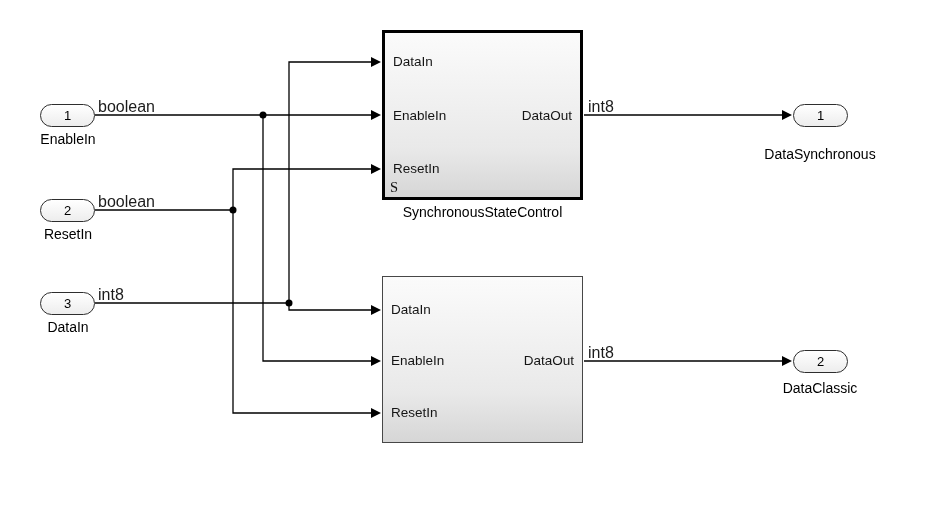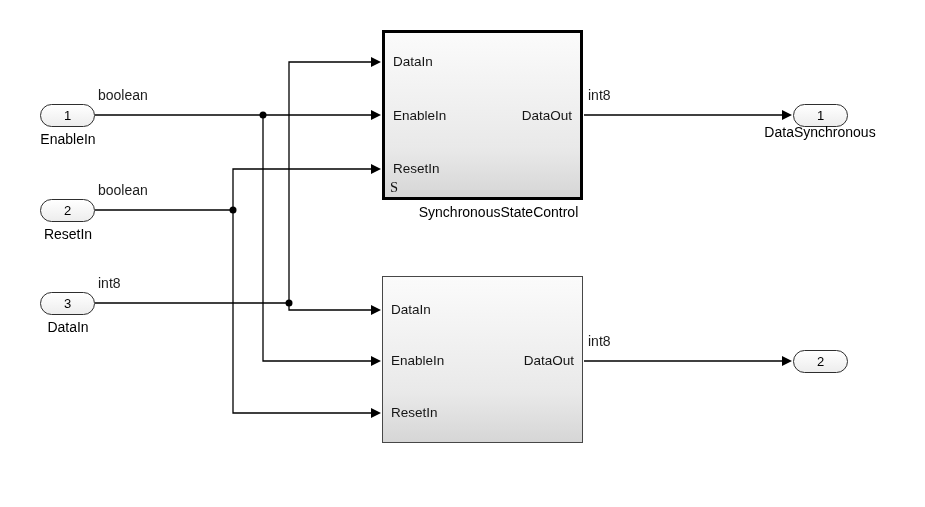--- a/index.html
+++ b/index.html
@@ -12,21 +12,21 @@
   .wires line, .wires polyline { stroke:#000; stroke-width:1.3; fill:none; }
   .wires polygon, .wires circle { fill:#000; stroke:none; }
   .port {
     position:absolute; width:55px; height:23px;
     border:1.2px solid #2e2e2e; border-radius:11.5px;
     background:linear-gradient(to bottom,#ffffff,#ededed);
     display:flex; align-items:center; justify-content:center;
     font-size:13px;
   }
   .label { position:absolute; font-size:14px; text-align:center; line-height:16px; }
-  .signal { position:absolute; font-size:14px; color:#1c1c1c; line-height:14px; white-space:nowrap; }
+  .signal { position:absolute; font-size:16px; color:#1c1c1c; line-height:14px; white-space:nowrap;margin-top:12px; }
   .block {
     position:absolute;
     background:linear-gradient(to bottom,#fbfbfb 0%,#e9e9e9 70%,#d6d6d6 100%);
   }
   .block.bold { border:3px solid #000; }
   .block.thin { border:1px solid #474747; }
   .bport { position:absolute; font-size:13.5px; line-height:16px; color:#141414; white-space:nowrap; }
   .badge {
     position:absolute; left:5px; bottom:1px;
     font-family:"Liberation Serif", serif; font-size:14.5px; color:#111;
@@ -99,33 +99,34 @@
   <div class="label" style="left:8px;top:319px;width:120px;">DataIn</div>
   <div class="signal" style="left:98px;top:276px;">int8</div>
 
   <div class="block bold" style="left:382px;top:30px;width:201px;height:170px;">
     <span class="bport" style="left:8px;top:21px;">DataIn</span>
     <span class="bport" style="left:8px;top:75px;">EnableIn</span>
     <span class="bport" style="left:8px;top:128px;">ResetIn</span>
     <span class="bport" style="right:8px;top:75px;">DataOut</span>
     <span class="badge">S</span>
   </div>
-  <div class="label" style="left:348px;top:204px;width:301px;">SynchronousStateControl</div>
+  <div class="label" style="left:332px;top:204px;width:301px;">SynchronousStateControl</div>
 
   <div class="block thin" style="left:382px;top:276px;width:201px;height:167px;">
     <span class="bport" style="left:8px;top:25px;">DataIn</span>
     <span class="bport" style="left:8px;top:76px;">EnableIn</span>
     <span class="bport" style="left:8px;top:128px;">ResetIn</span>
     <span class="bport" style="right:8px;top:76px;">DataOut</span>
   </div>
 
   <div class="port" style="left:793px;top:104px;">
     <span>1</span>
   </div>
-  <div class="label" style="left:720px;top:124px;width:200px;">DataSynchronous</div>
+  <div class="label" style="left:720px;top:146px;width:200px;">DataSynchronous</div>
   <div class="signal" style="left:588px;top:88px;">int8</div>
 
   <div class="port" style="left:793px;top:350px;">
     <span>2</span>
   </div>
+  <div class="label" style="left:720px;top:380px;width:200px;">DataClassic</div>
   <div class="signal" style="left:588px;top:334px;">int8</div>
 
 </div>
 
 </body></html>

